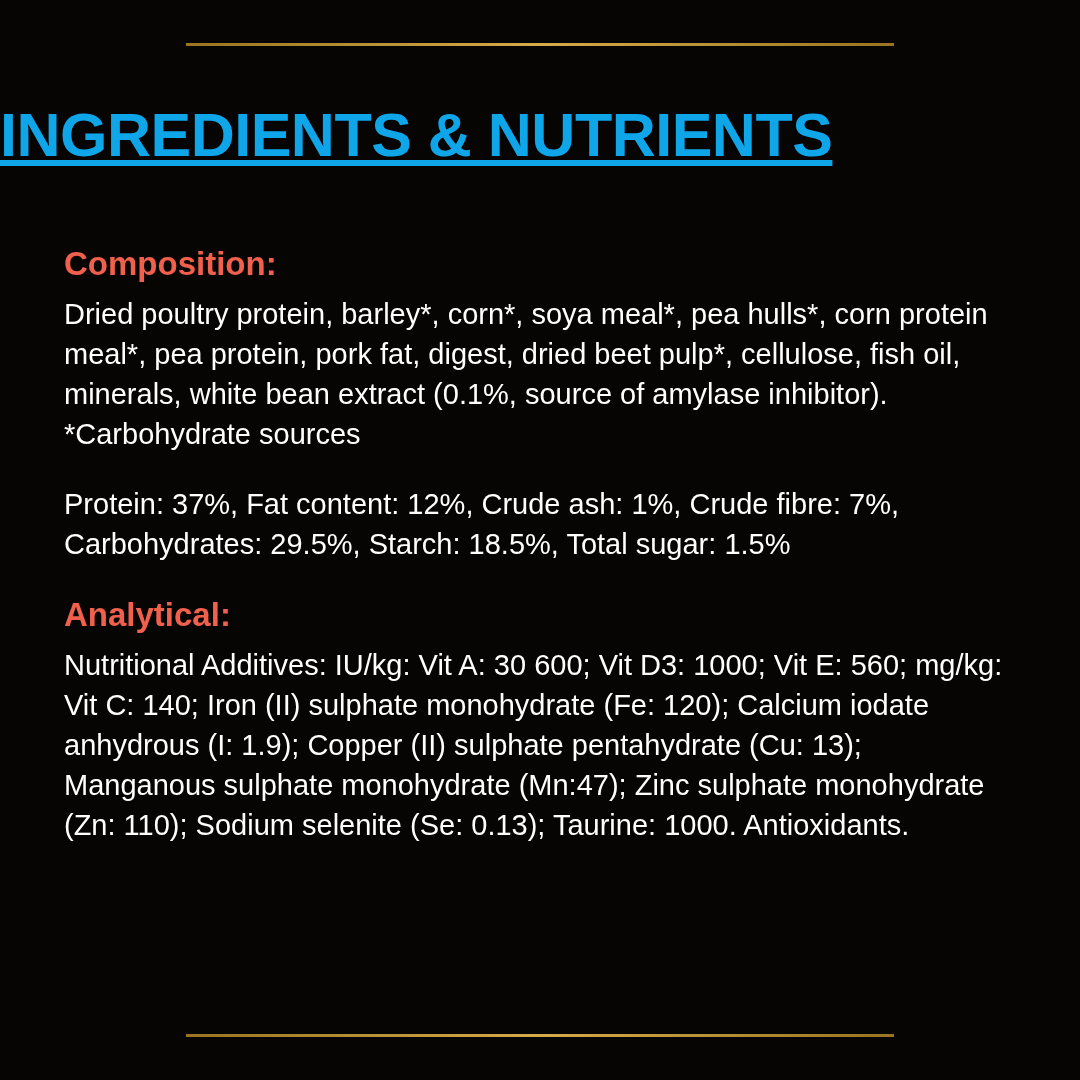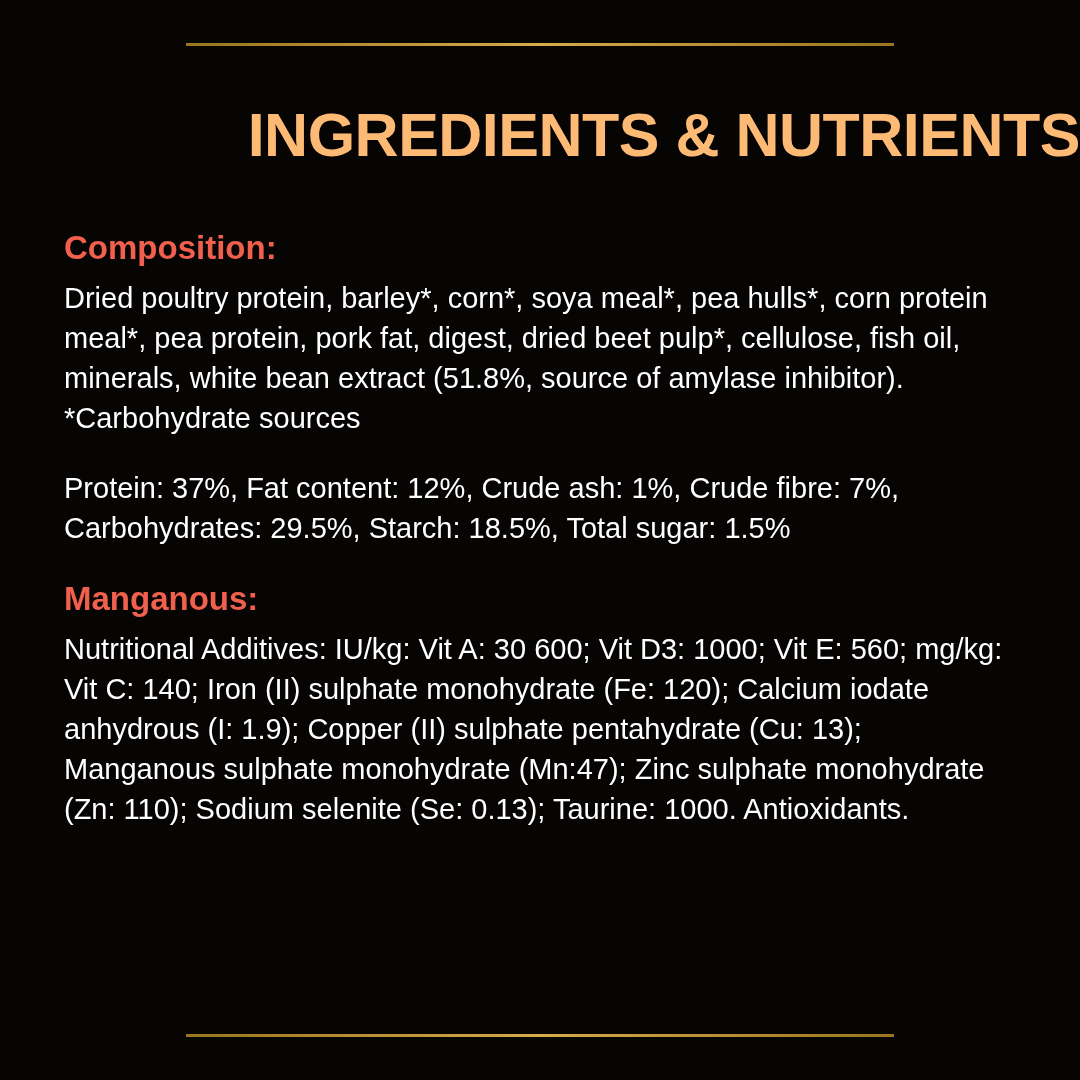--- a/index.html
+++ b/index.html
@@ -26,34 +26,35 @@
     height: 3px;
     background: linear-gradient(to right, #9a7420, #d5ab4a 50%, #9a7420);
     margin: 0 186px;
     flex: 0 0 auto;
   }
   .rule-top { margin-top: 43px; }
   .rule-bottom { margin-bottom: 43px; }
 
   .title {
     flex: 0 0 auto;
-    text-align: right;
-    color: #fdba74;
+    text-align: left;
+    color: #0ea5e9;
     font-size: 61px;
     font-weight: bold;
     letter-spacing: -0.5px;
     margin-top: 57px;
     margin-bottom: 0;
     line-height: 1.05;
+    text-decoration: underline;
   }
 
   .content {
     flex: 1 1 auto;
     padding: 0 64px 0 64px;
-    margin-top: 60px;
+    margin-top: 76px;
   }
 
   .section { margin-bottom: 26px; }
 
   .section-heading {
     color: #f0604c;
     font-size: 33px;
     font-weight: bold;
     margin: 0 0 8px 0;
     line-height: 1.3;
@@ -79,29 +80,29 @@
 <div class="page">
 
   <div class="rule rule-top"></div>
 
   <h1 class="title">INGREDIENTS &amp; NUTRIENTS</h1>
 
   <div class="content">
 
     <div class="section section-composition">
       <h2 class="section-heading">Composition:</h2>
-      <p class="section-body">Dried poultry protein, barley*, corn*, soya meal*, pea hulls*, corn protein meal*, pea protein, pork fat, digest, dried beet pulp*, cellulose, fish oil, minerals, white bean extract (51.8%, source of amylase inhibitor). *Carbohydrate sources</p>
+      <p class="section-body">Dried poultry protein, barley*, corn*, soya meal*, pea hulls*, corn protein meal*, pea protein, pork fat, digest, dried beet pulp*, cellulose, fish oil, minerals, white bean extract (0.1%, source of amylase inhibitor). *Carbohydrate sources</p>
     </div>
 
     <div class="section section-analytical">
       <p class="section-body">Protein: 37%, Fat content: 12%, Crude ash: 1%, Crude fibre: 7%, Carbohydrates: 29.5%, Starch: 18.5%, Total sugar: 1.5%</p>
     </div>
 
     <div class="section section-additives">
-      <h2 class="section-heading">Manganous:</h2>
+      <h2 class="section-heading">Analytical:</h2>
       <p class="section-body">Nutritional Additives: IU/kg: Vit A: 30 600; Vit D3: 1000; Vit E: 560; mg/kg: Vit C: 140; Iron (II) sulphate monohydrate (Fe: 120); Calcium iodate anhydrous (I: 1.9); Copper (II) sulphate pentahydrate (Cu: 13); Manganous sulphate monohydrate (Mn:47); Zinc sulphate monohydrate (Zn: 110); Sodium selenite (Se: 0.13); Taurine: 1000. Antioxidants.</p>
     </div>
 
   </div>
 
   <div class="spacer"></div>
 
   <div class="rule rule-bottom"></div>
 
 </div>

